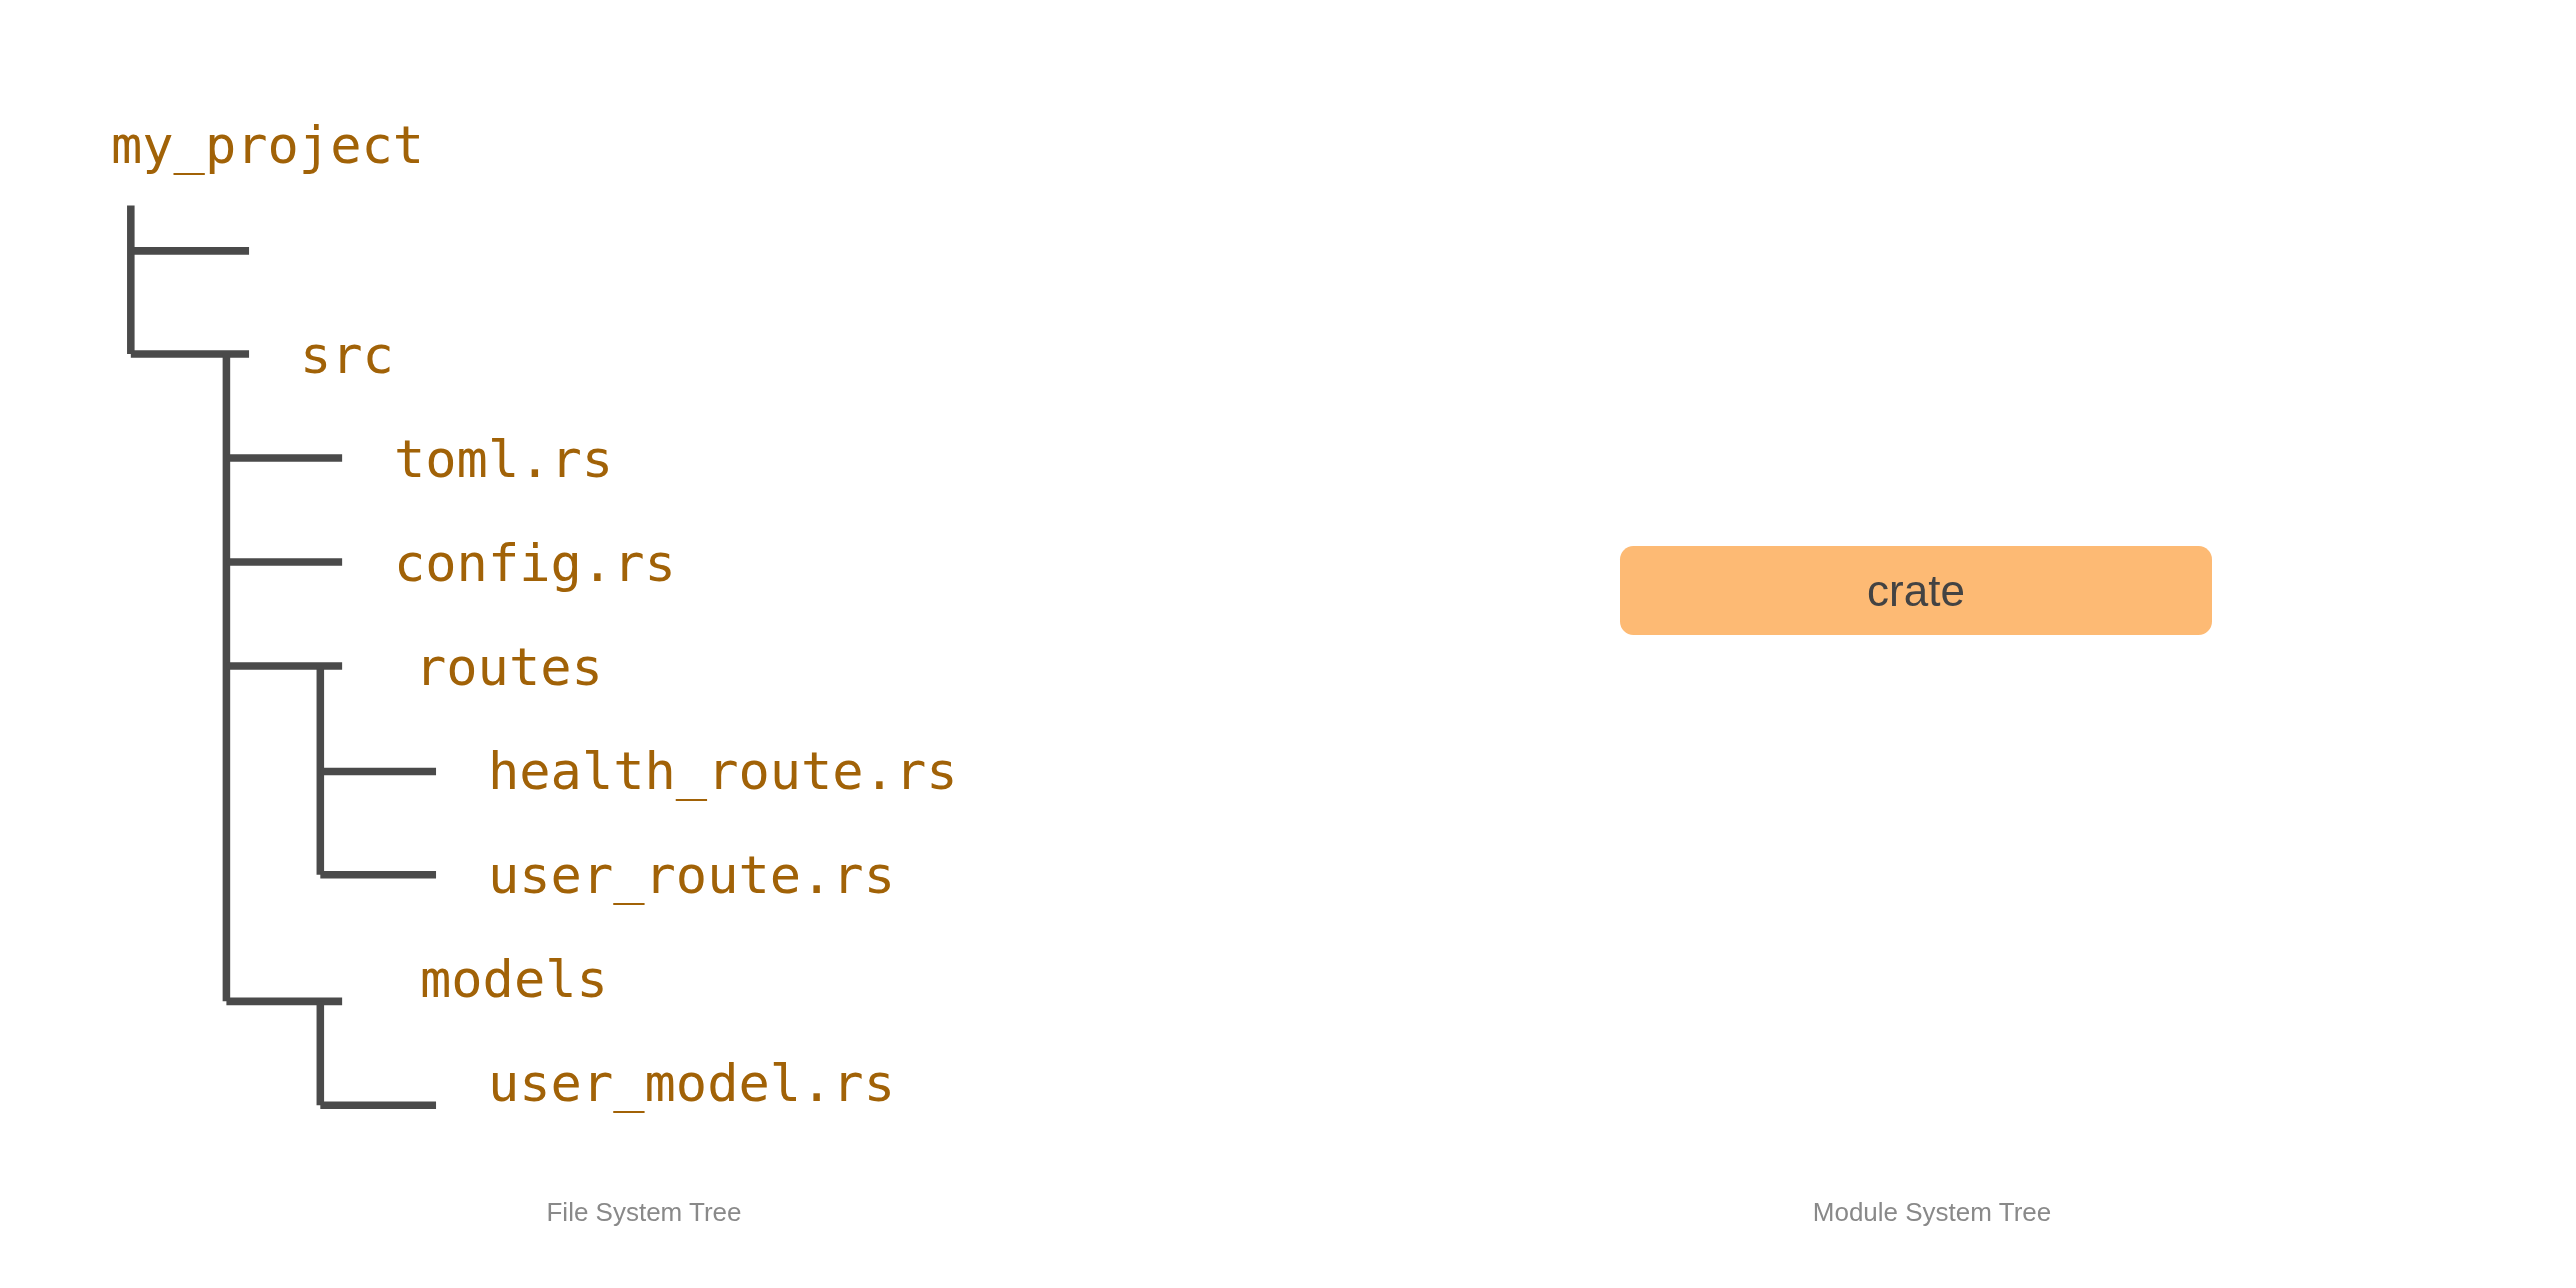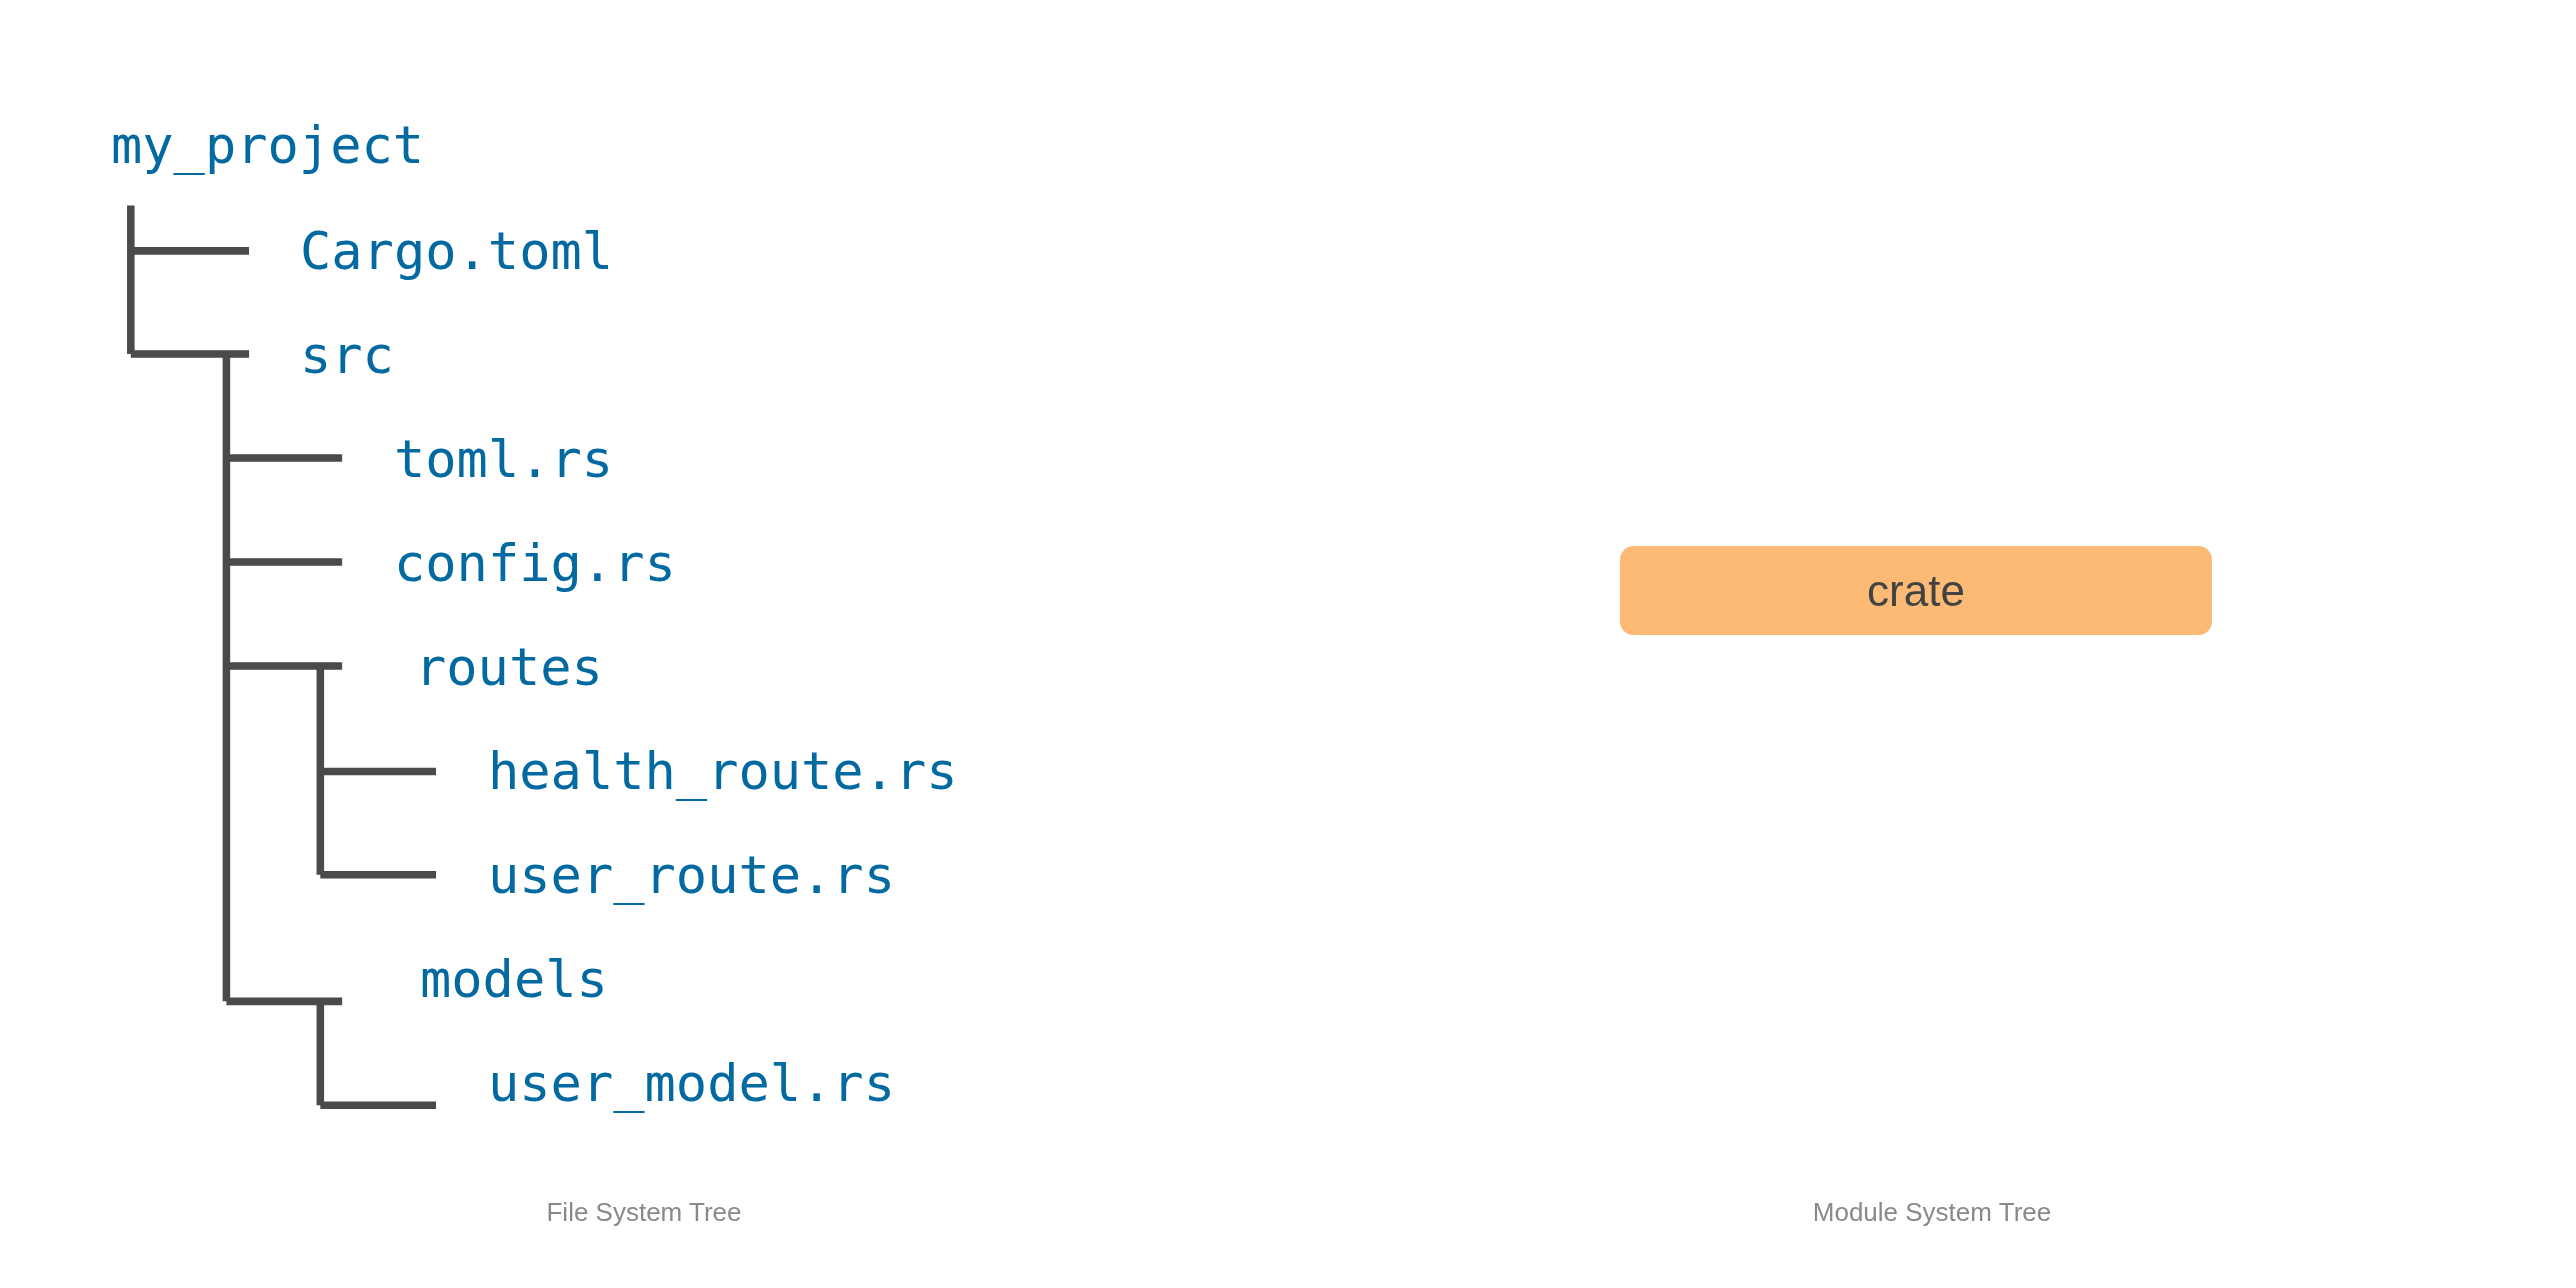--- a/index.html
+++ b/index.html
@@ -39,21 +39,21 @@
     width: 1288px;
     height: 1191px;
     pointer-events: none;
   }
 
   .tree-label {
     position: absolute;
     font-family: "DejaVu Sans Mono", "Liberation Mono", monospace;
     font-size: 52px;
     line-height: 52px;
-    color: #0369a1;
+    color: #a16207;
     white-space: nowrap;
     letter-spacing: 0px;
   }
 
   
   .row-0 { top: 119px; }
   .row-1 { top: 225px; }
   .row-2 { top: 329px; }
   .row-3 { top: 433px; }
   .row-4 { top: 537px; }
@@ -142,21 +142,20 @@
         <path d="M382,920 L520,920"></path>
         <path d="M382,1043 L520,1043"></path>
 
         <path d="M382,1194 L382,1318"></path>
         <path d="M382,1318 L520,1318"></path>
       </g>
     </svg>
 
     <div class="tree-label row-0 ind-0">my_project</div>
 
-    <div class="tree-label row-1 ind-1">Cargo.toml</div>
 
     <div class="tree-label row-2 ind-1">src</div>
 
     <div class="tree-label row-3 ind-2">toml.rs</div>
 
     <div class="tree-label row-4 ind-2">config.rs</div>
 
     <div class="tree-label row-5 ind-2">routes</div>
 
     <div class="tree-label row-6 ind-3">health_route.rs</div>

